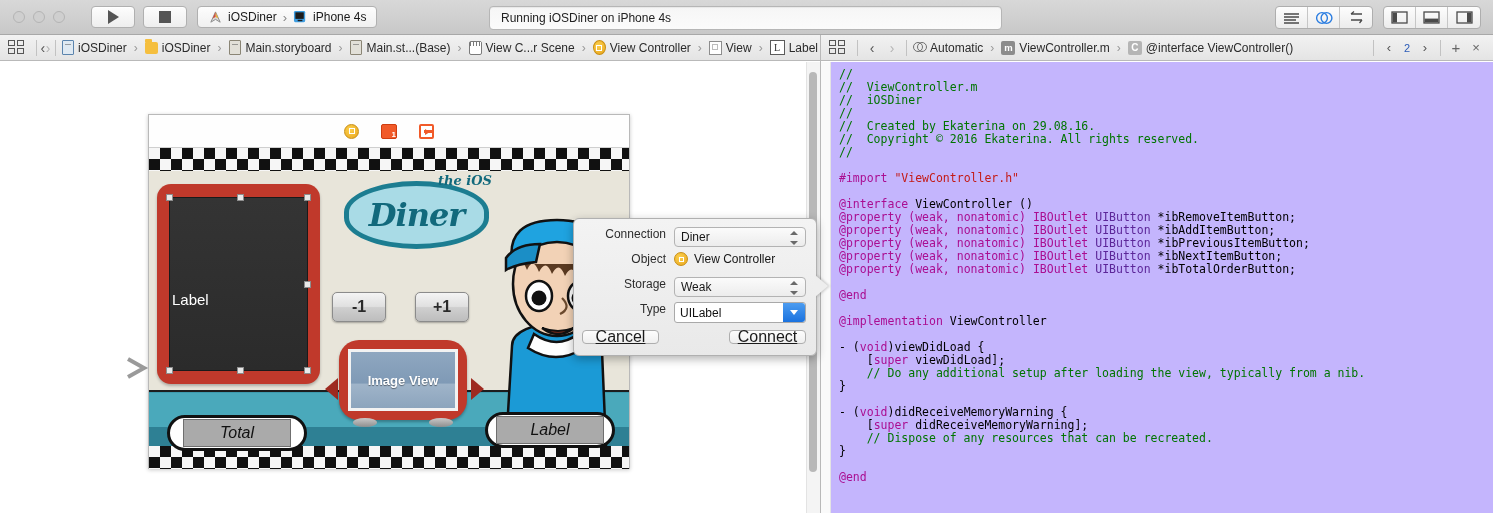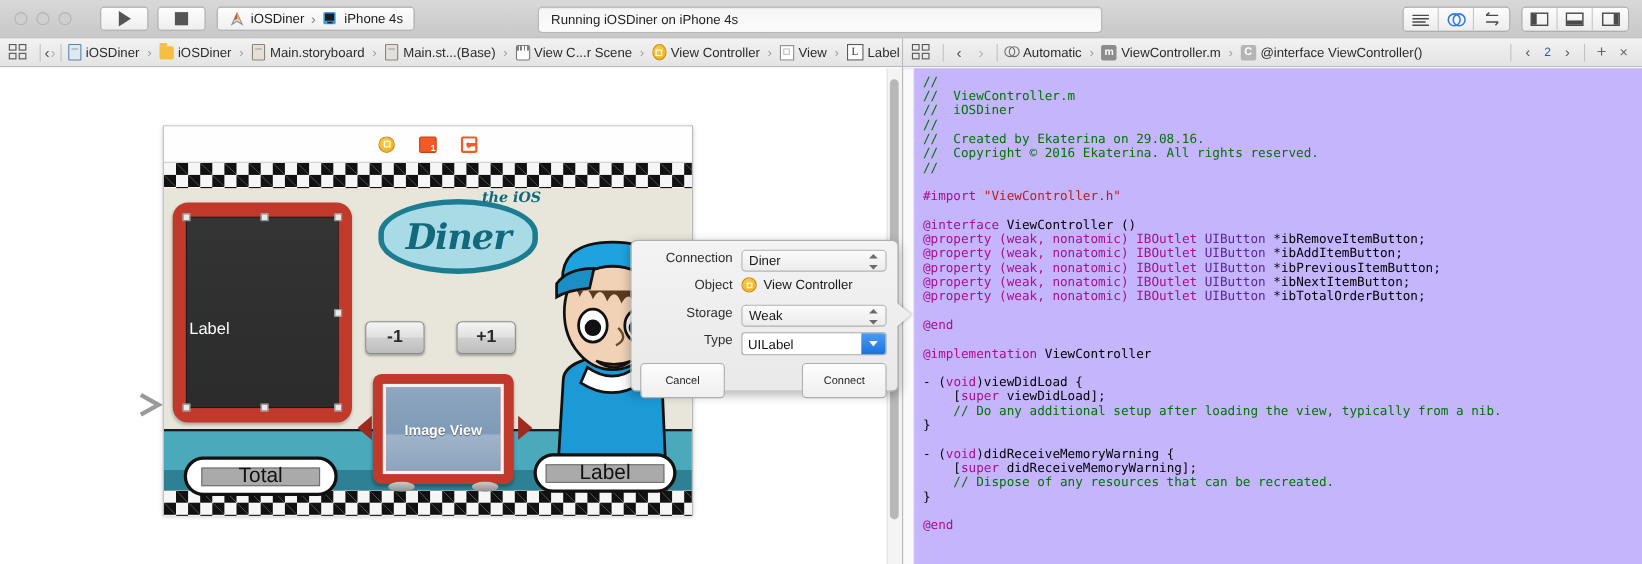--- a/index.html
+++ b/index.html
@@ -198,22 +198,22 @@
     background: linear-gradient(to bottom,#f4f4f4 0%,#e0e0e0 48%,#cfcfcf 52%,#bdbdbd 100%);
     border: 1px solid #8b8b8b;
     display: flex; align-items: center; justify-content: center;
     font-size: 16px; font-weight: bold; color: #2a2a2a;
     box-shadow: 0 1px 2px rgba(0,0,0,.3);
   }
   .btn-minus { left: 183px; top: 144px; }
   .btn-plus { left: 266px; top: 144px; }
 
   .imgview-frame {
-    position: absolute; left: 190px; top: 192px; width: 128px; height: 100px;
-    background: #c0392b; border-radius: 8px; padding: 9px;
+    position: absolute; left: 190px; top: 192px; width: 128px; height: 80px;
+    background: #c0392b; border-radius: 20px; padding: 9px;
     box-shadow: 0 2px 3px rgba(0,0,0,.28);
   }
   .imgview {
     width: 100%; height: 100%;
     background: linear-gradient(to bottom,#8fa7c0 0%,#7f9ab6 55%,#9fb4c9 58%,#8ca4bd 100%);
     border: 3px solid #f2f2f2;
     display: flex; align-items: center; justify-content: center;
     color: #fff; font-size: 13px; font-weight: bold;
     text-shadow: 0 1px 1px rgba(0,0,0,.45);
   }
@@ -225,22 +225,22 @@
      border-right: 13px solid #9e2a20; border-top: 11px solid transparent; border-bottom: 11px solid transparent; }
   .arrow-right { left: 322px; top: 230px;
      border-left: 13px solid #9e2a20; border-top: 11px solid transparent; border-bottom: 11px solid transparent; }
 
   .plaque {
     position: absolute; height: 36px; background: #fff; border: 3px solid #111;
     border-radius: 18px / 50%; display: flex; align-items: center; justify-content: center;
   }
   .plaque .inner {
     background: #aaaaaa; border: 1px solid #6f6f6f; color: #111;
-    font-size: 19px; height: 17px; display: flex; align-items: center;
-    justify-content: center; padding: 0 16px; min-width: 108px;
+    font-size: 16px; height: 28px; display: flex; align-items: center;
+    justify-content: center; padding: 0 16px; min-width: 108px; font-style: italic;
   }
   .plaque-total { left: 18px; top: 267px; width: 140px; }
   .plaque-label { left: 336px; top: 264px; width: 130px; }
 
   .boy { position: absolute; left: 333px; top: 58px; width: 150px; height: 240px; }
 
   
   .popup {
     position: absolute; left: 573px; top: 218px; width: 244px; height: 138px;
     background: linear-gradient(to bottom,#f3f3f3,#e9e9e9);
@@ -284,23 +284,23 @@
     position: relative;
   }
   .type-chevron {
     position: absolute; right: 0; top: 0; width: 22px; height: 100%;
     background: linear-gradient(to bottom,#4c9cf0,#1a72df);
     border-radius: 0 3px 3px 0; display: flex; align-items: center; justify-content: center;
   }
   .type-chevron::after { content:""; width:0; height:0; border-left:4px solid transparent;
     border-right:4px solid transparent; border-top:5px solid #fff; }
   .pbtns { display: flex; justify-content: space-between; margin-top: 6px; padding-left: 8px; }
-  .pbtn { width: 77px; height: 32px; background: linear-gradient(to bottom,#fdfdfd,#efefef);
-          border: 1px solid #aeaeae; border-radius: 4px; font-size: 10px; color: #1b1b1b;
-          display: flex; align-items: center; justify-content: center; }
+  .pbtn { width: 77px; height: 14px; background: linear-gradient(to bottom,#fdfdfd,#efefef);
+          border: 1px solid #aeaeae; border-radius: 4px; font-size: 16px; color: #1b1b1b;
+          display: flex; align-items: center; justify-content: center; text-decoration: underline; }
 
   
   .divider { position: absolute; left: 820px; top: 35px; width: 1px; height: 478px; background: #b9b9b9; }
   .editor {
     position: absolute; left: 821px; top: 62px; width: 672px; height: 451px;
     background: #c4b5fd; overflow: hidden;
   }
   .gutter { position: absolute; left: 0; top: 0; width: 10px; height: 100%;
             border-right: 1px solid #e4e4e4; background: #fafafa; }
   .code {

